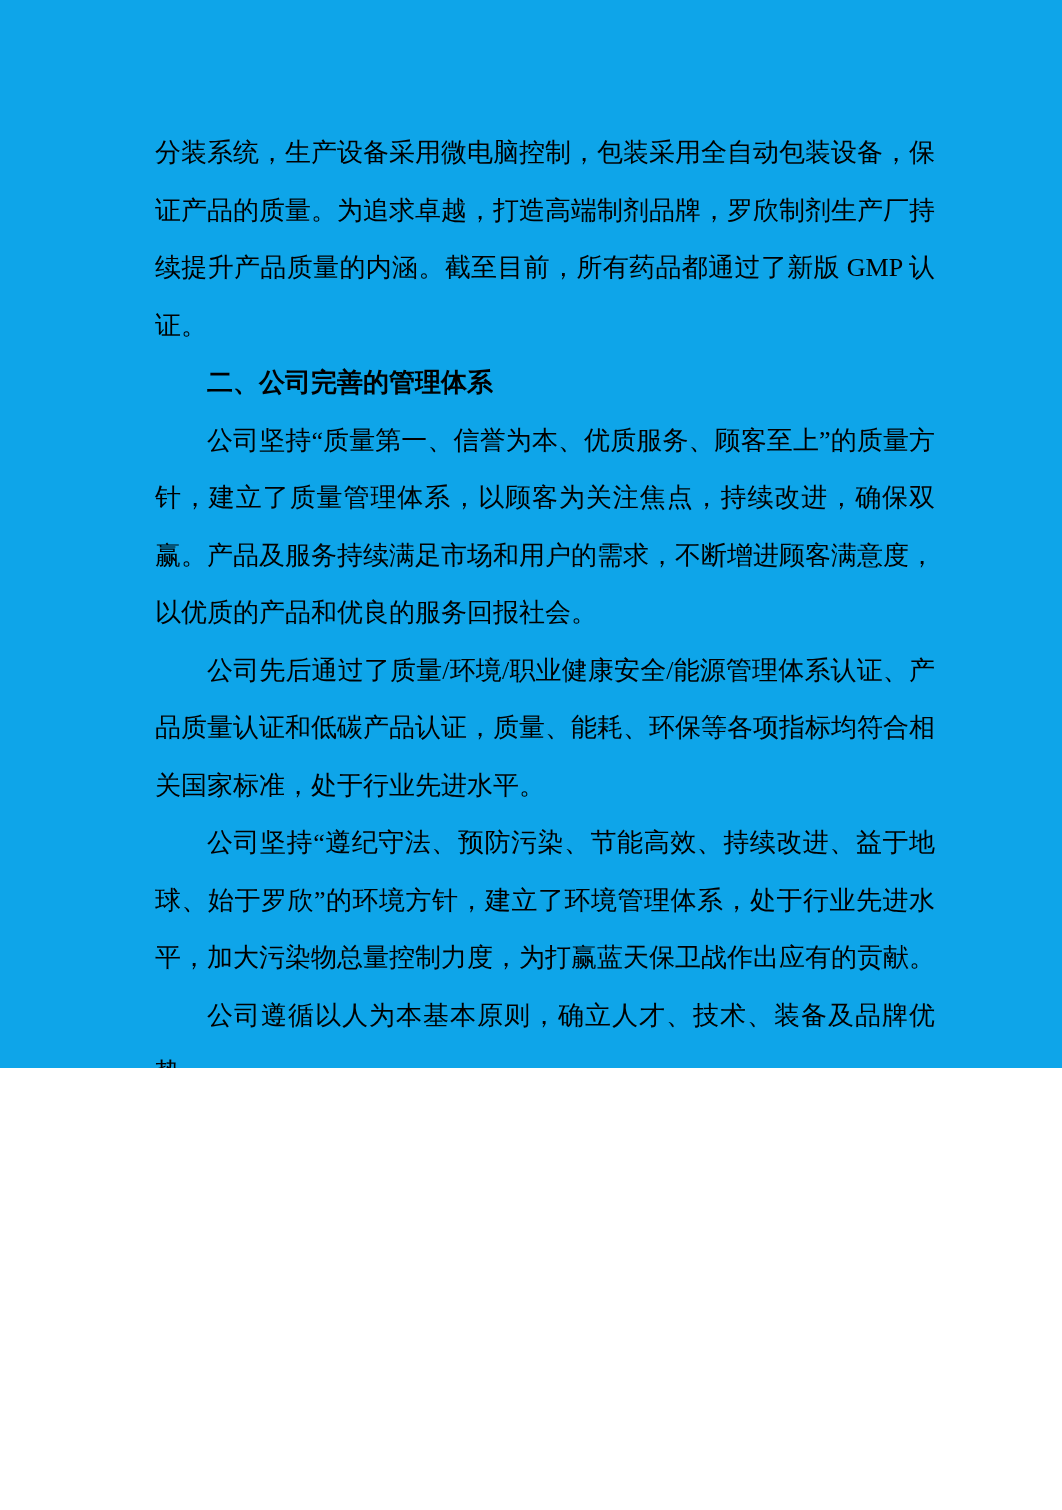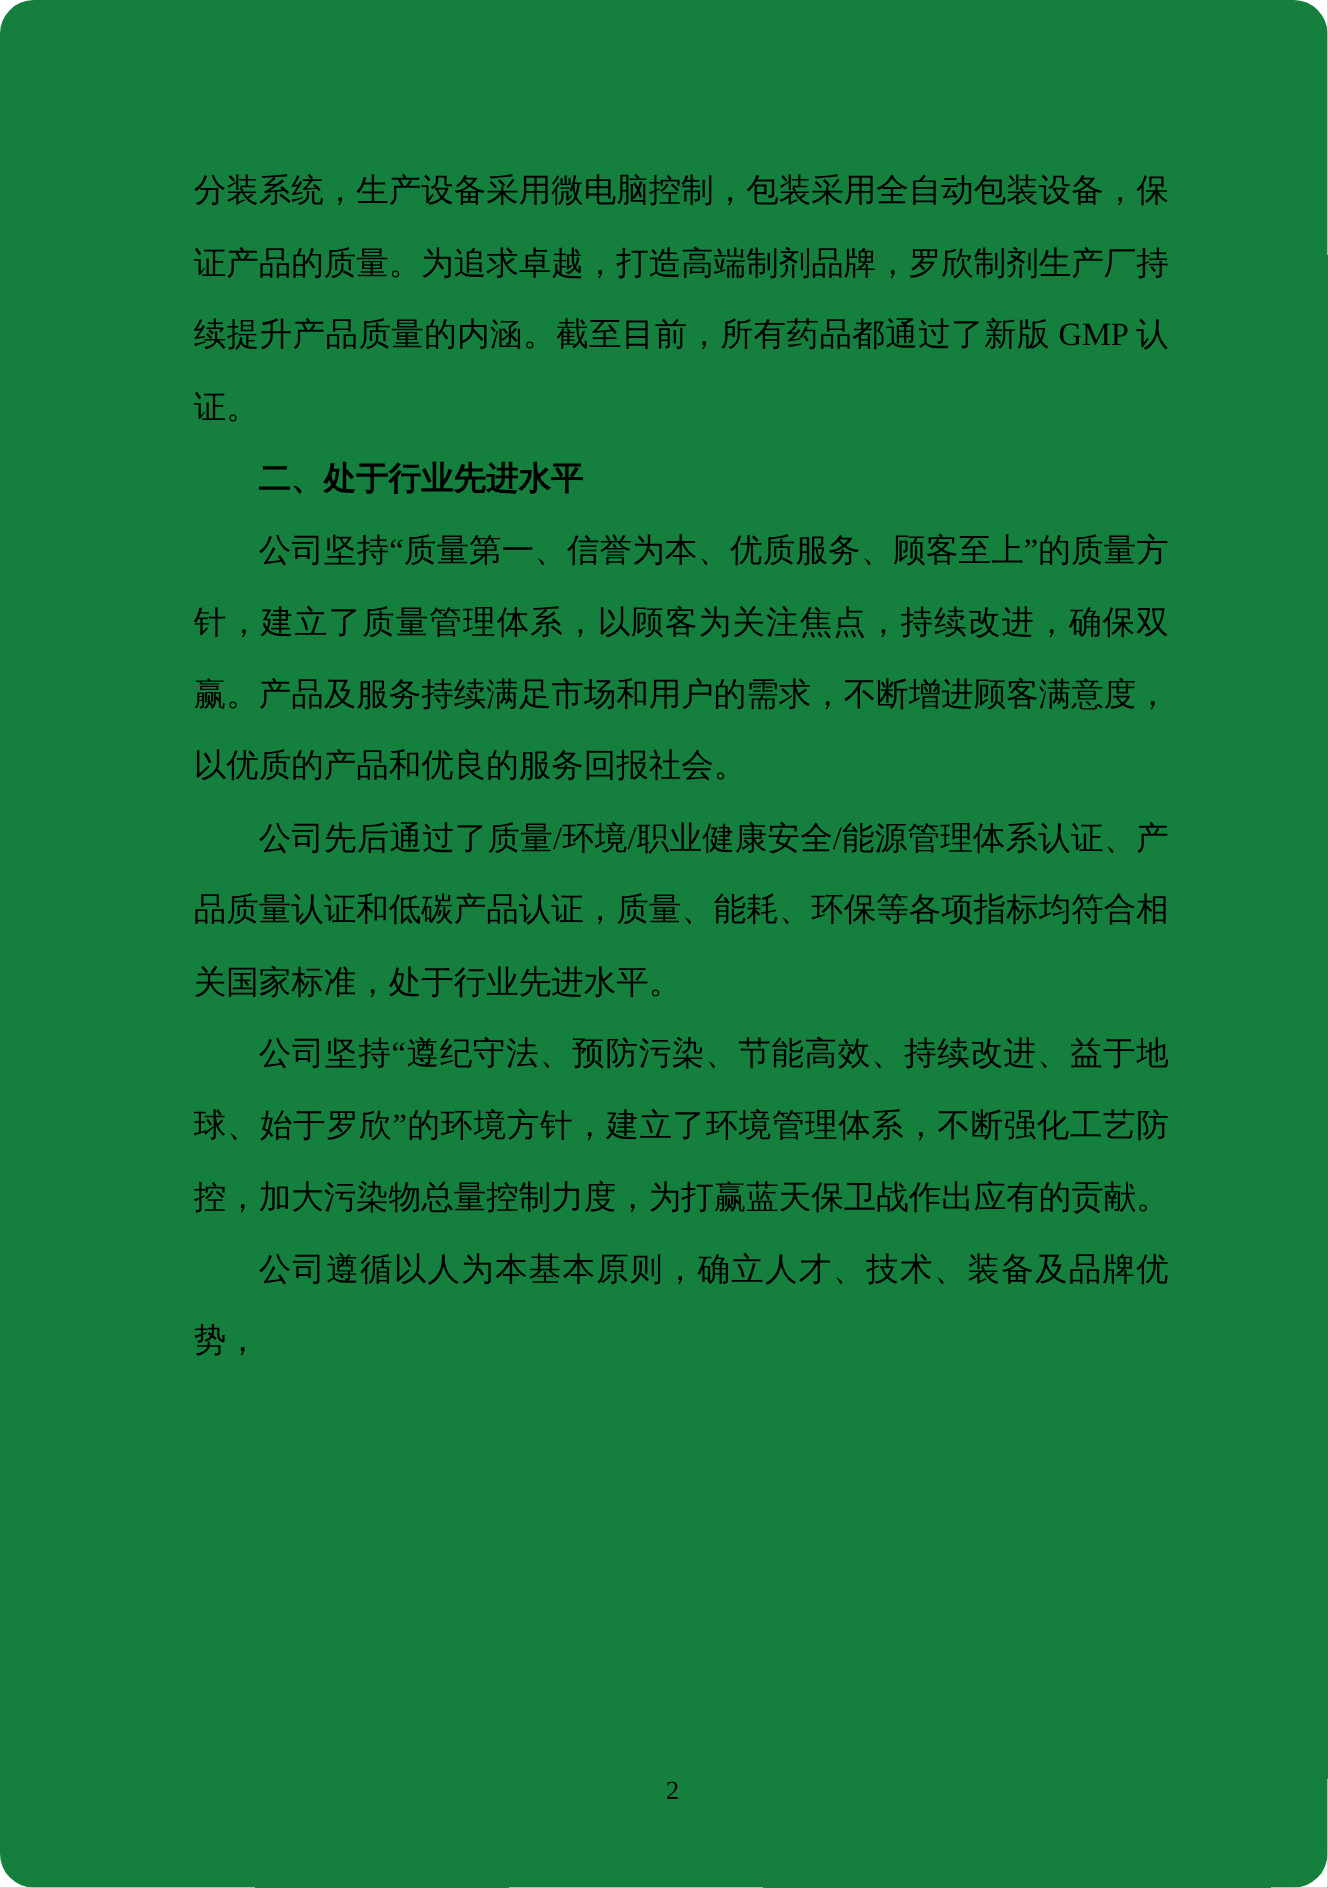--- a/index.html
+++ b/index.html
@@ -3,26 +3,25 @@
 <meta charset="utf-8">
 <style>
   html, body {
     margin: 0;
     padding: 0;
     background: #ffffff;
   }
   .page {
     position: relative;
     width: 1062px;
-    height: 1510px;
-    background: #15803d;
+    height: 1068px;
+    background: #0ea5e9;
     overflow: hidden;
     font-family: "Liberation Serif", "DejaVu Serif", serif;
     color: #000000;
-    border-radius: 27px;
   }
   .content {
     position: absolute;
     left: 155px;
     top: 124px;
     width: 780px;
     font-size: 26px;
     line-height: 57.5px;
     text-align: justify;
     text-justify: inter-ideograph;
@@ -53,20 +52,20 @@
     padding-left: 14px;
     box-sizing: border-box;
   }
 </style>
 </head>
 <body>
 
 <div class="page">
   <div class="content">
     <p>分装系统，生产设备采用微电脑控制，包装采用全自动包装设备，保证产品的质量。为追求卓越，打造高端制剂品牌，罗欣制剂生产厂持续提升产品质量的内涵。截至目前，所有药品都通过了新版 GMP 认证。</p>
-    <h2 class="heading">二、处于行业先进水平</h2>
+    <h2 class="heading">二、公司完善的管理体系</h2>
     <p class="indent">公司坚持“质量第一、信誉为本、优质服务、顾客至上”的质量方针，建立了质量管理体系，以顾客为关注焦点，持续改进，确保双赢。产品及服务持续满足市场和用户的需求，不断增进顾客满意度，以优质的产品和优良的服务回报社会。</p>
     <p class="indent">公司先后通过了质量/环境/职业健康安全/能源管理体系认证、产品质量认证和低碳产品认证，质量、能耗、环保等各项指标均符合相关国家标准，处于行业先进水平。</p>
-    <p class="indent">公司坚持“遵纪守法、预防污染、节能高效、持续改进、益于地球、始于罗欣”的环境方针，建立了环境管理体系，不断强化工艺防控，加大污染物总量控制力度，为打赢蓝天保卫战作出应有的贡献。</p>
+    <p class="indent">公司坚持“遵纪守法、预防污染、节能高效、持续改进、益于地球、始于罗欣”的环境方针，建立了环境管理体系，处于行业先进水平，加大污染物总量控制力度，为打赢蓝天保卫战作出应有的贡献。</p>
     <p class="indent">公司遵循以人为本基本原则，确立人才、技术、装备及品牌优势，</p>
   </div>
   <div class="page-number">2</div>
 </div>
 
 </body></html>

